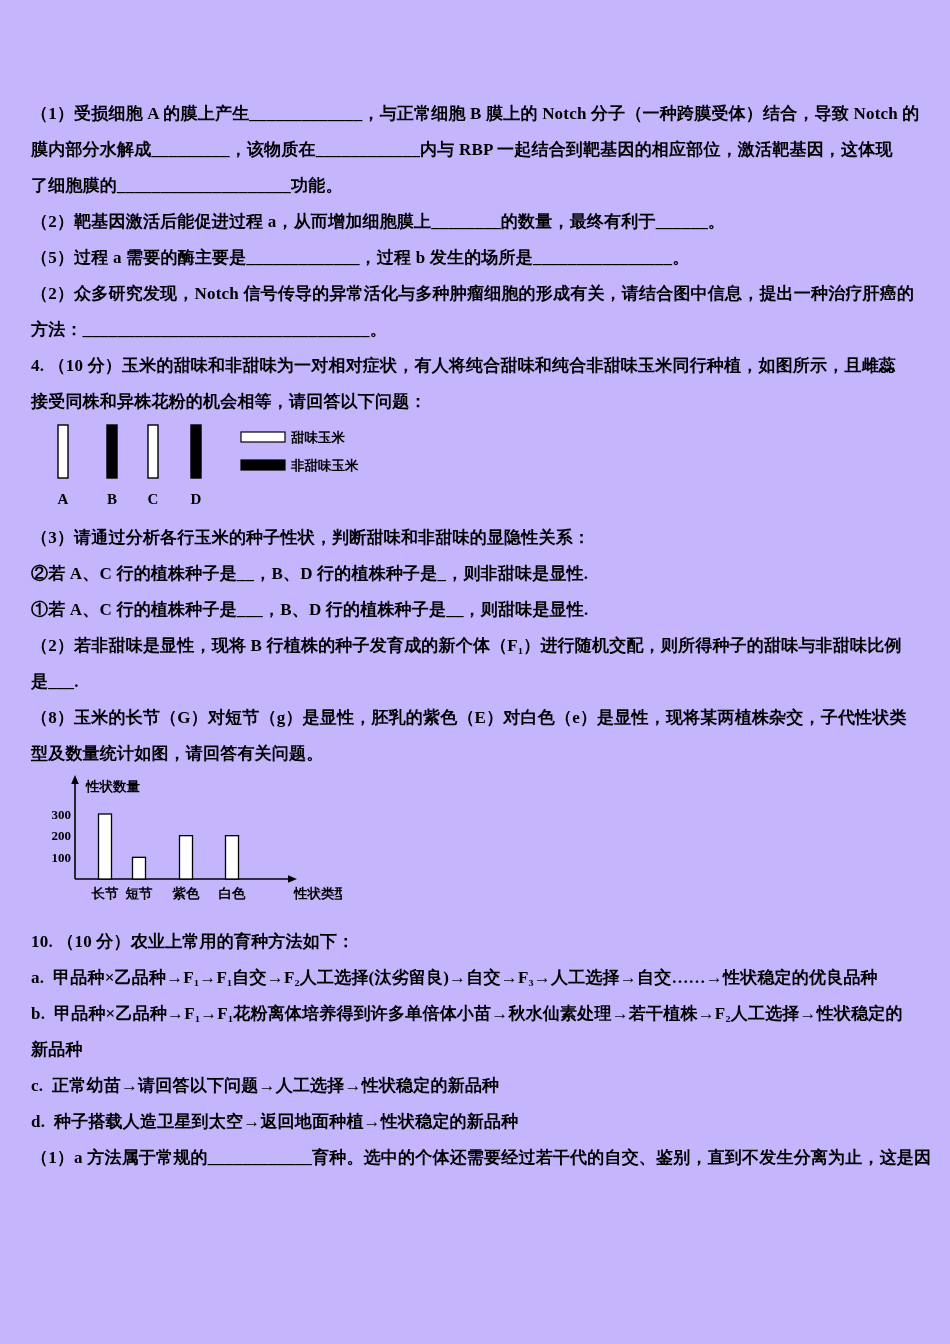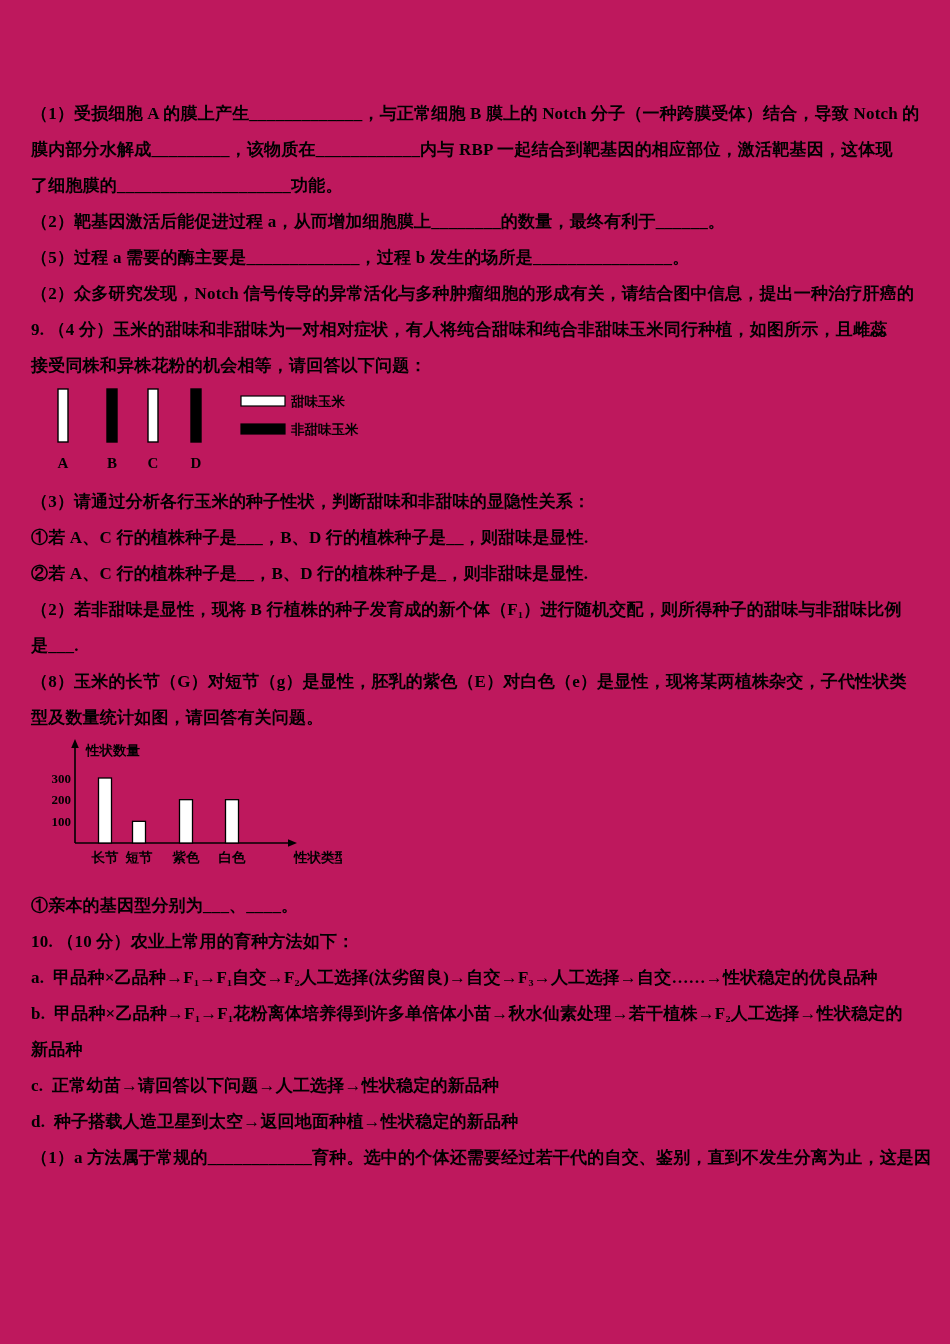--- a/index.html
+++ b/index.html
@@ -1,20 +1,20 @@
 <!DOCTYPE html>
 <html><head>
 <meta charset="utf-8">
 <style>
   html, body { margin: 0; padding: 0; background: #ffffff; }
   .page {
     position: relative;
     width: 950px;
     height: 1344px;
-    background: #be185d;
+    background: #c4b5fd;
     color: #000000;
     font-family: "Liberation Serif", "DejaVu Serif", serif;
     font-weight: bold;
     box-sizing: border-box;
     padding: 96px 26px 12px 31px;
     overflow: hidden;
   }
   .ln {
     margin: 0;
     font-size: 17px;
@@ -36,43 +36,44 @@
 </head>
 <body>
 
 <div class="page">
   <p class="ln">（1）受损细胞 A 的膜上产生_____________，与正常细胞 B 膜上的 Notch 分子（一种跨膜受体）结合，导致 Notch 的</p>
   <p class="ln">膜内部分水解成_________，该物质在____________内与 RBP 一起结合到靶基因的相应部位，激活靶基因，这体现</p>
   <p class="ln">了细胞膜的____________________功能。</p>
   <p class="ln">（2）靶基因激活后能促进过程 a，从而增加细胞膜上________的数量，最终有利于______。</p>
   <p class="ln">（5）过程 a 需要的酶主要是_____________，过程 b 发生的场所是________________。</p>
   <p class="ln">（2）众多研究发现，Notch 信号传导的异常活化与多种肿瘤细胞的形成有关，请结合图中信息，提出一种治疗肝癌的</p>
-  <p class="ln">9. （4 分）玉米的甜味和非甜味为一对相对症状，有人将纯合甜味和纯合非甜味玉米同行种植，如图所示，且雌蕊</p>
+  <p class="ln">方法：_________________________________。</p>
+  <p class="ln">4. （10 分）玉米的甜味和非甜味为一对相对症状，有人将纯合甜味和纯合非甜味玉米同行种植，如图所示，且雌蕊</p>
   <p class="ln">接受同株和异株花粉的机会相等，请回答以下问题：</p>
 
   <figure class="fig-corn">
     <svg id="corn-svg" width="340" height="94" viewBox="0 0 340 94">
         <rect x="3" y="3" width="10" height="53" fill="#ffffff" stroke="#000" stroke-width="1.4"></rect>
         <text x="8" y="82" text-anchor="middle" font-size="15">A</text>
         <rect x="52" y="3" width="10" height="53" fill="#000000" stroke="#000" stroke-width="1.4"></rect>
         <text x="57" y="82" text-anchor="middle" font-size="15">B</text>
         <rect x="93" y="3" width="10" height="53" fill="#ffffff" stroke="#000" stroke-width="1.4"></rect>
         <text x="98" y="82" text-anchor="middle" font-size="15">C</text>
         <rect x="136" y="3" width="10" height="53" fill="#000000" stroke="#000" stroke-width="1.4"></rect>
         <text x="141" y="82" text-anchor="middle" font-size="15">D</text>
         <rect x="186" y="10" width="44" height="10" fill="#ffffff" stroke="#000" stroke-width="1.2"></rect>
         <text x="236" y="20" font-size="13.5">甜味玉米</text>
         <rect x="186" y="38" width="44" height="10" fill="#000000" stroke="#000" stroke-width="1.2"></rect>
         <text x="236" y="48" font-size="13.5">非甜味玉米</text>
       </svg>
   </figure>
 
   <p class="ln">（3）请通过分析各行玉米的种子性状，判断甜味和非甜味的显隐性关系：</p>
+  <p class="ln">②若 A、C 行的植株种子是__，B、D 行的植株种子是_，则非甜味是显性.</p>
   <p class="ln">①若 A、C 行的植株种子是___，B、D 行的植株种子是__，则甜味是显性.</p>
-  <p class="ln">②若 A、C 行的植株种子是__，B、D 行的植株种子是_，则非甜味是显性.</p>
   <p class="ln">（2）若非甜味是显性，现将 B 行植株的种子发育成的新个体（F₁）进行随机交配，则所得种子的甜味与非甜味比例</p>
   <p class="ln">是___.</p>
   <p class="ln">（8）玉米的长节（G）对短节（g）是显性，胚乳的紫色（E）对白色（e）是显性，现将某两植株杂交，子代性状类</p>
   <p class="ln">型及数量统计如图，请回答有关问题。</p>
 
   <figure class="fig-chart">
     <svg id="chart-svg" width="300" height="140" viewBox="0 0 300 140">
         <line x1="33" y1="10" x2="33" y2="107" stroke="#000" stroke-width="1.6"></line>
         <line x1="33" y1="107" x2="248" y2="107" stroke="#000" stroke-width="1.6"></line>
         <polygon points="33,3 29.2,12 36.8,12" fill="#000"></polygon>
@@ -86,21 +87,20 @@
         <text x="63" y="126" text-anchor="middle" font-size="13.5">长节</text>
         <rect x="90.5" y="85.33333333333333" width="13" height="21.666666666666668" fill="#ffffff" stroke="#000000" stroke-width="1.3"></rect>
         <text x="97" y="126" text-anchor="middle" font-size="13.5">短节</text>
         <rect x="137.5" y="63.666666666666664" width="13" height="43.333333333333336" fill="#ffffff" stroke="#000000" stroke-width="1.3"></rect>
         <text x="144" y="126" text-anchor="middle" font-size="13.5">紫色</text>
         <rect x="183.5" y="63.666666666666664" width="13" height="43.333333333333336" fill="#ffffff" stroke="#000000" stroke-width="1.3"></rect>
         <text x="190" y="126" text-anchor="middle" font-size="13.5">白色</text>
       </svg>
   </figure>
 
-  <p class="ln">①亲本的基因型分别为___、____。</p>
   <p class="ln">10. （10 分）农业上常用的育种方法如下：</p>
   <p class="ln">a.  甲品种×乙品种→F₁→F₁自交→F₂人工选择(汰劣留良)→自交→F₃→人工选择→自交……→性状稳定的优良品种</p>
   <p class="ln">b.  甲品种×乙品种→F₁→F₁花粉离体培养得到许多单倍体小苗→秋水仙素处理→若干植株→F₂人工选择→性状稳定的</p>
   <p class="ln">新品种</p>
   <p class="ln">c.  正常幼苗→请回答以下问题→人工选择→性状稳定的新品种</p>
   <p class="ln">d.  种子搭载人造卫星到太空→返回地面种植→性状稳定的新品种</p>
   <p class="ln">（1）a 方法属于常规的____________育种。选中的个体还需要经过若干代的自交、鉴别，直到不发生分离为止，这是因</p>
 </div>
 
 </body></html>

